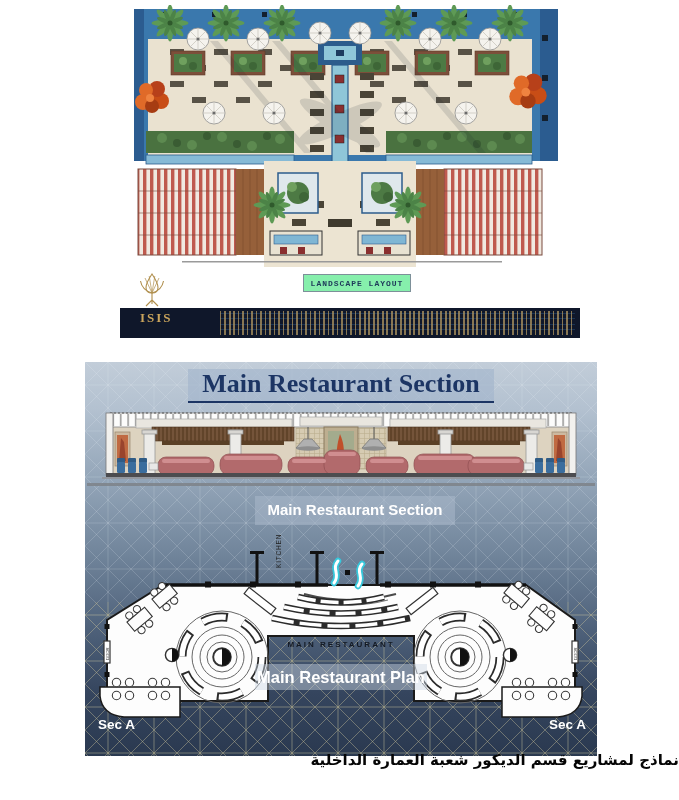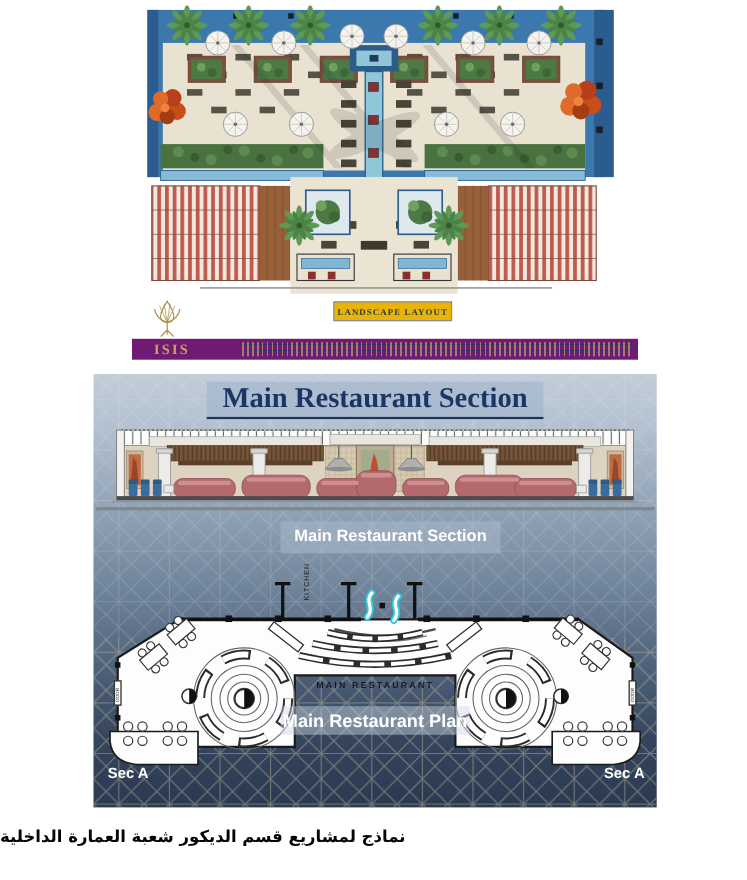--- a/index.html
+++ b/index.html
@@ -2,51 +2,51 @@
 <html><head>
 <meta charset="utf-8">
 <style>
   html,body{margin:0;padding:0;}
   body{width:679px;height:800px;background:#ffffff;position:relative;overflow:hidden;
        font-family:"Liberation Sans", sans-serif;}
   .abs{position:absolute;}
 
   
   #landscape-board{left:120px;top:5px;width:460px;height:325px;}
-  #landscape-label{left:183px;top:269px;width:106px;height:16px;background:#eab308;
+  #landscape-label{left:183px;top:269px;width:106px;height:16px;background:#86efac;
      border:0.5px solid #7d9099;display:flex;align-items:center;justify-content:center;
-     font-family:Liberation Serif, serif;font-weight:bold;font-size:8px;
+     font-family:Liberation Mono, monospace;font-weight:bold;font-size:8px;
      letter-spacing:1px;color:#1e3a5a;}
-  #isis-banner{left:0;top:303px;width:460px;height:19px;background:#701a75;}
+  #isis-banner{left:0;top:303px;width:460px;height:30px;background:#0f172a;}
   #isis-text{position:absolute;left:20px;top:2px;font-family:"Liberation Serif", serif;
      font-weight:bold;font-size:13px;letter-spacing:2px;color:#c9a45c;}
   #banner-texture{position:absolute;left:100px;right:5px;top:3px;bottom:3px;opacity:.85;
      background-image:
        repeating-linear-gradient(90deg, rgba(206,173,107,.75) 0 1.5px, transparent 1.5px 4.5px),
        repeating-linear-gradient(180deg, transparent 0 2px, rgba(29,58,94,.95) 2px 3px, transparent 3px 5.5px);}
   #lotus-logo{left:16px;top:266px;width:32px;height:38px;}
 
   
-  #restaurant-board{left:85px;top:340px;width:512px;height:394px;overflow:hidden;
+  #restaurant-board{left:85px;top:362px;width:512px;height:394px;overflow:hidden;
      background:linear-gradient(180deg,#c2cdd9 0%,#b3c1d0 12%,#93a5b8 30%,#72869c 48%,
                 #4e617a 68%,#35455e 84%,#2a3950 100%);}
   #board-title{left:0;top:7px;width:512px;text-align:center;}
   #board-title span{display:inline-block;background:rgba(163,181,205,.65);padding:0 14px 2px 14px;
      font-family:"Liberation Serif", serif;font-weight:bold;font-size:26px;color:#1c3564;
      border-bottom:2.5px solid #1c3564;line-height:1.15;}
   #floor-shadow-line{left:2px;top:121px;width:508px;height:2.5px;background:#7d8288;opacity:.85;}
   #section-drawing{left:17px;top:49px;width:478px;height:78px;}
   #section-label-box{left:calc(50% + 14px);transform:translateX(-50%);top:134px;width:192px;
      background:rgba(170,184,202,.55);padding:4px 4px 5px 4px;text-align:center;
      color:#fff;font-weight:bold;font-size:15px;line-height:1.35;}
   #plan-drawing{left:3px;top:162px;width:506px;height:212px;}
   svg text{font-family:"Liberation Sans", sans-serif;}
 
   
-  #caption{left:0;top:751px;width:679px;text-align:left;direction:rtl;
+  #caption{left:0;top:751px;width:679px;text-align:right;direction:rtl;
      font-family:"DejaVu Sans", sans-serif;font-weight:bold;font-size:15px;color:#050505;}
 </style>
 </head>
 <body>
 
 <div class="abs" id="landscape-board">
 
   <svg class="abs" style="left:2px;top:0;" width="438" height="266" viewBox="0 0 438 266">
     <defs>
       <pattern id="stripes" width="7" height="7" patternUnits="userSpaceOnUse">

